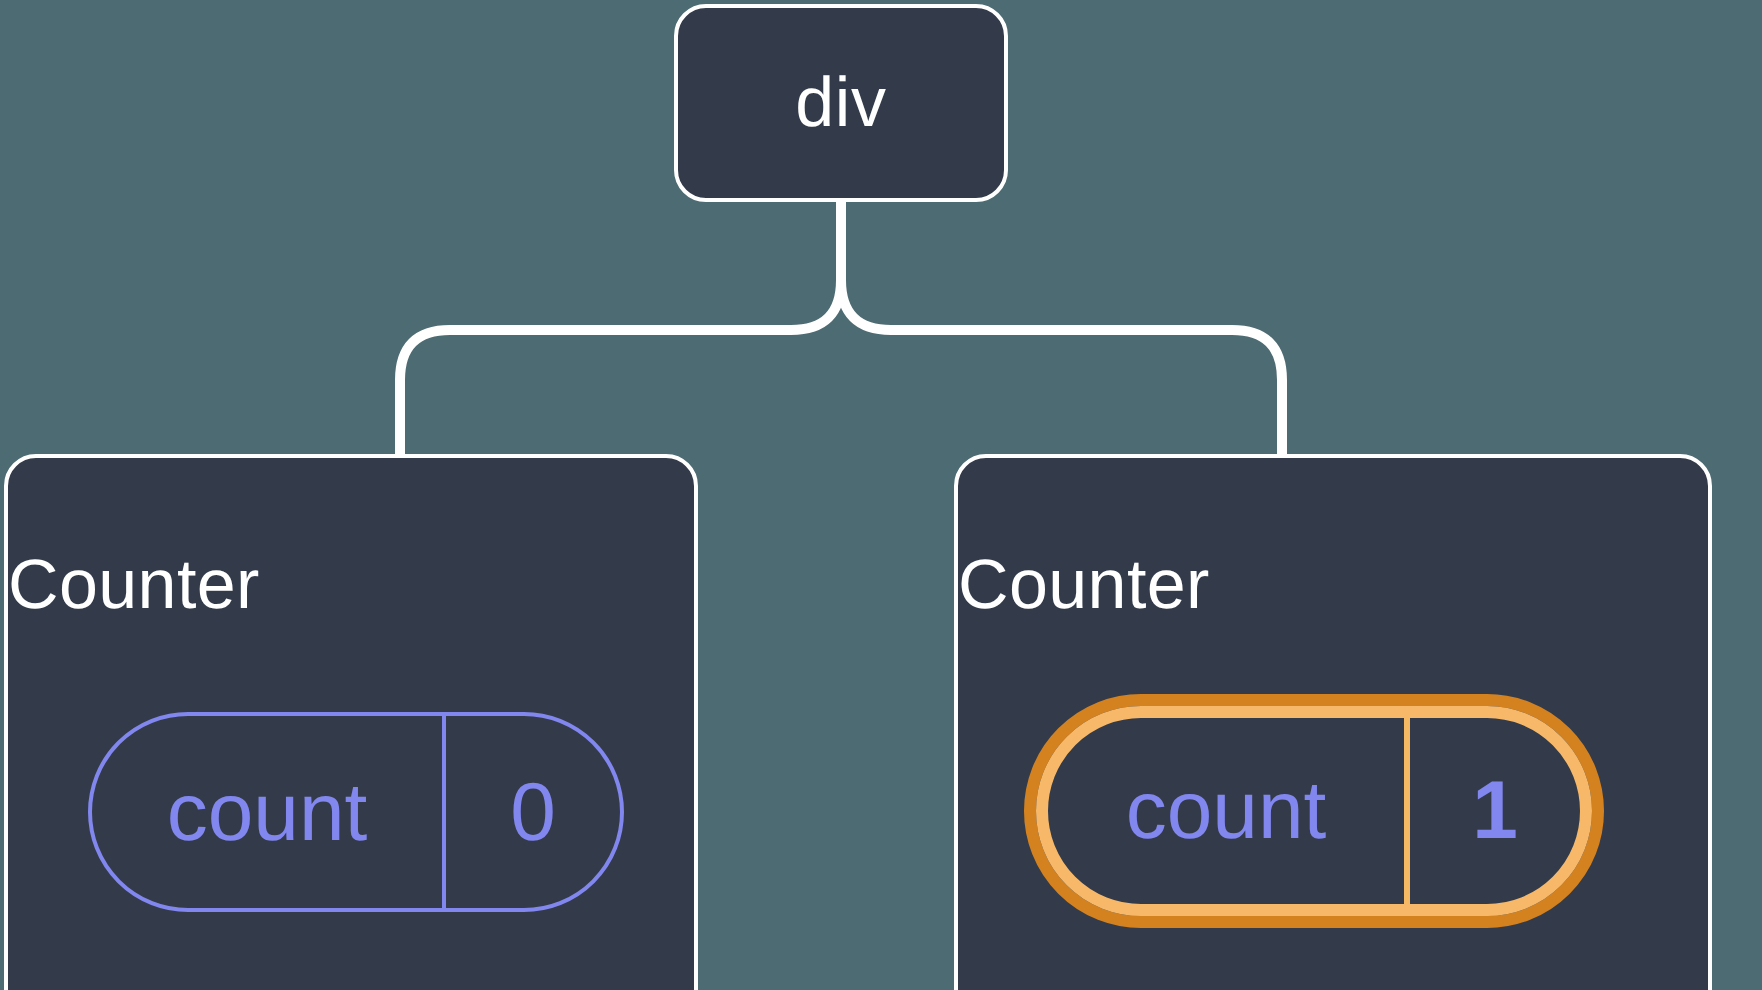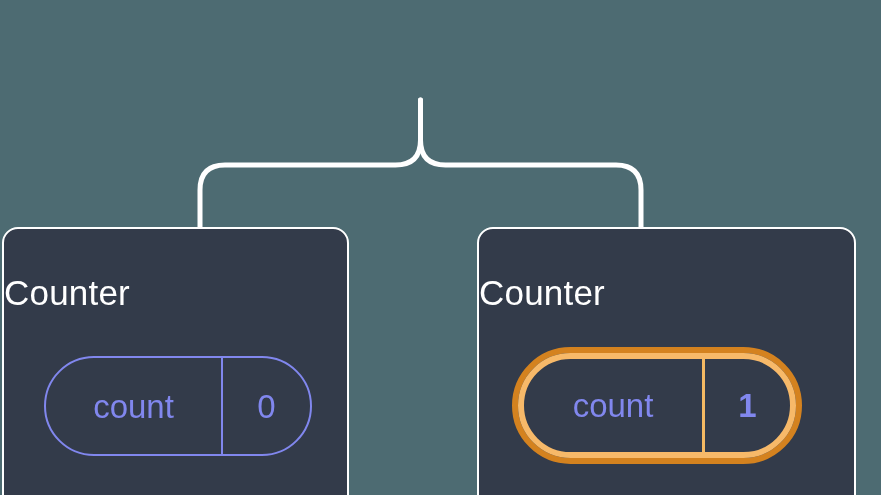--- a/index.html
+++ b/index.html
@@ -102,21 +102,21 @@
     color: #8187ee;
   }
   .pill-plain .pill-val {
     border-left: 2px solid #8187ee;
   }
 
   .pill-key, .pill-val {
     display: flex;
     align-items: center;
     justify-content: center;
-    font-size: 33px;
+    font-size: 41px;
     line-height: 1;
     box-sizing: border-box;
   }
   .pill-plain .pill-key { width: 175px; }
   .pill-plain .pill-val { flex: 1; }
 
   
   .pill-hl {
     left: 33px;
     top: 118px;
@@ -149,20 +149,23 @@
 </head>
 <body>
 
 <div id="canvas">
 
   <svg id="edges" viewBox="0 0 881 495" width="881" height="495" fill="none">
     <path d="M420.5 100 L420.5 140 Q420.5 165 395.5 165 L225 165 Q200 165 200 190 L200 230" stroke="#ffffff" stroke-width="5" stroke-linecap="round" fill="none"></path>
     <path d="M420.5 100 L420.5 140 Q420.5 165 445.5 165 L616 165 Q641 165 641 190 L641 230" stroke="#ffffff" stroke-width="5" stroke-linecap="round" fill="none"></path>
   </svg>
 
+  <div class="node" id="node-div">
+    <span class="div-label">div</span>
+  </div>
 
   <div class="node" id="node-counter-left">
     <div class="counter-title">Counter</div>
 
     <div class="pill pill-plain">
       <div class="pill-key">count</div>
       <div class="pill-val">0</div>
     </div>
   </div>
 

